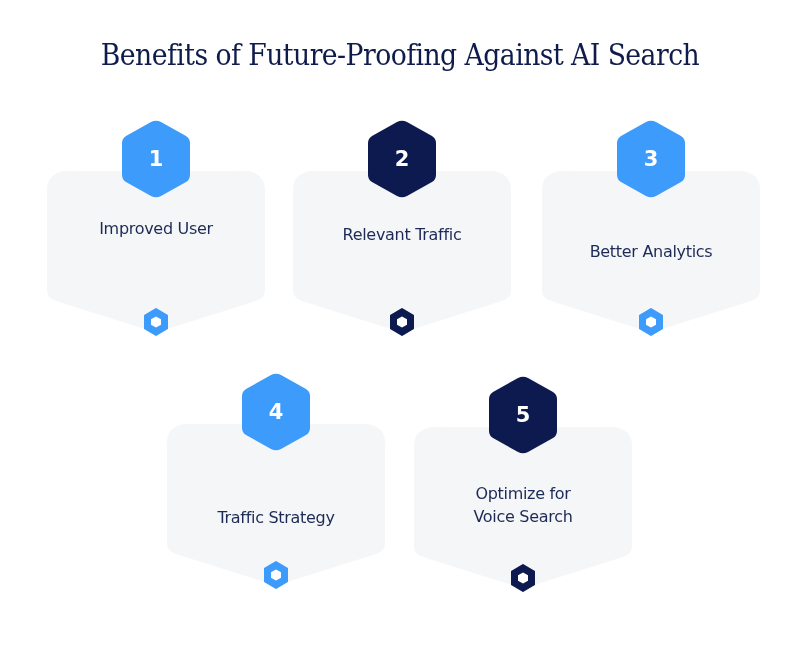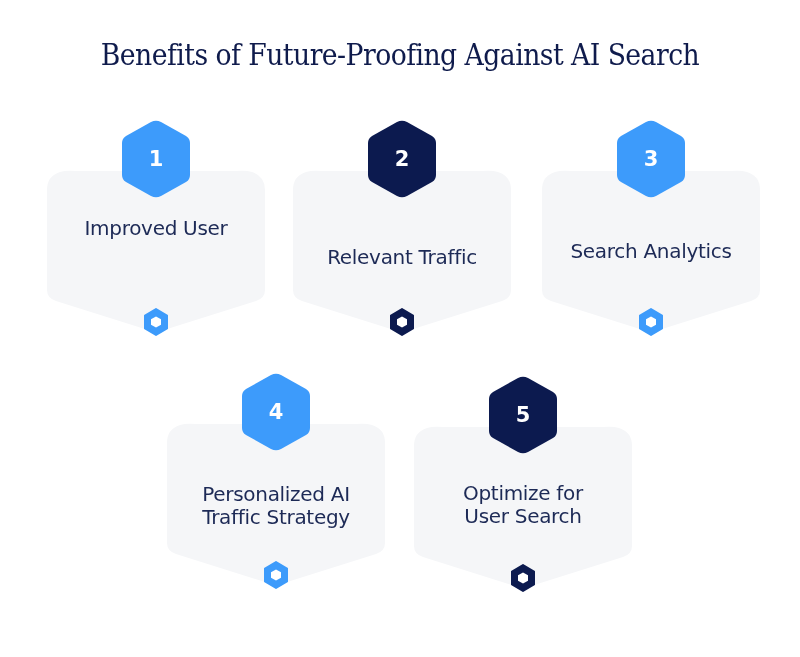--- a/index.html
+++ b/index.html
@@ -12,21 +12,21 @@
   .card { position: absolute; width: 220px; height: 215px; }
   .card svg.bg { position: absolute; left: 0; top: 0; }
   .badge { position: absolute; left: 75px; top: 0; width: 70px; height: 78px; }
   .badge svg { position: absolute; left: 0; top: 0; }
   .badge-num {
     position: absolute; left: 0; top: 0; width: 70px; height: 78px; line-height: 78px;
     text-align: center; color: #ffffff; font-weight: bold; font-size: 21px; font-family: "DejaVu Sans", sans-serif;
   }
   .label {
     position: absolute; left: 10px; width: 200px; text-align: center;
-    font-size: 20px; line-height: 23px; color: #1d2a56; font-family: "DejaVu Sans", sans-serif;
+    font-size: 16px; line-height: 23px; color: #1d2a56; font-family: "DejaVu Sans", sans-serif;
     letter-spacing: -0.3px;
   }
   .mini { position: absolute; left: 97px; width: 26px; height: 28px; }
 </style>
 </head>
 <body>
 
 <div class="title">Benefits of Future-Proofing Against AI Search</div>
 
 <div class="card" style="left:46px; top:120px;">
@@ -49,71 +49,70 @@
 <div class="card" style="left:292px; top:120px;">
   <svg class="bg" width="220" height="215" viewBox="0 0 220 215">
     <path d="M14,52 Q20,50 30,51 L190,51 Q200,50 206,52 Q219,56 219,70 L219,170 Q219,178 210,181 L118,210 Q110,213 102,210 L10,181 Q1,178 1,170 L1,70 Q1,56 14,52 Z" fill="#f5f6f8"></path>
   </svg>
   <div class="badge">
     <svg width="70" height="78" viewBox="0 0 70 78">
       <path d="M30,2 Q35,-0.5 40,2 L65,16 Q69,18.5 69,23 L69,55 Q69,59.5 65,62 L40,76 Q35,78.5 30,76 L5,62 Q1,59.5 1,55 L1,23 Q1,18.5 5,16 Z" fill="#0c1a4f"></path>
     </svg>
     <div class="badge-num">2</div>
   </div>
-  <div class="label" style="top:126px;">Relevant Traffic</div>
+  <div class="label" style="top:103px;">Relevant Traffic</div>
   <svg class="mini" style="top:188px;" width="26" height="28" viewBox="0 0 26 28">
     <path d="M13,1 L24,7.5 L24,20.5 L13,27 L2,20.5 L2,7.5 Z" fill="#0c1a4f" stroke="#0c1a4f" stroke-width="2" stroke-linejoin="round"></path>
     <path d="M13,8.5 L18,11.2 L18,16.8 L13,19.5 L8,16.8 L8,11.2 Z" fill="#ffffff"></path>
   </svg>
 </div>
 
 <div class="card" style="left:541px; top:120px;">
   <svg class="bg" width="220" height="215" viewBox="0 0 220 215">
     <path d="M14,52 Q20,50 30,51 L190,51 Q200,50 206,52 Q219,56 219,70 L219,170 Q219,178 210,181 L118,210 Q110,213 102,210 L10,181 Q1,178 1,170 L1,70 Q1,56 14,52 Z" fill="#f5f6f8"></path>
   </svg>
   <div class="badge">
     <svg width="70" height="78" viewBox="0 0 70 78">
       <path d="M30,2 Q35,-0.5 40,2 L65,16 Q69,18.5 69,23 L69,55 Q69,59.5 65,62 L40,76 Q35,78.5 30,76 L5,62 Q1,59.5 1,55 L1,23 Q1,18.5 5,16 Z" fill="#3d9bfb"></path>
     </svg>
     <div class="badge-num">3</div>
   </div>
-  <div class="label" style="top:120px;">Search Analytics</div>
+  <div class="label" style="top:120px;">Better Analytics</div>
   <svg class="mini" style="top:188px;" width="26" height="28" viewBox="0 0 26 28">
     <path d="M13,1 L24,7.5 L24,20.5 L13,27 L2,20.5 L2,7.5 Z" fill="#3d9bfb" stroke="#3d9bfb" stroke-width="2" stroke-linejoin="round"></path>
     <path d="M13,8.5 L18,11.2 L18,16.8 L13,19.5 L8,16.8 L8,11.2 Z" fill="#ffffff"></path>
   </svg>
 </div>
 
 <div class="card" style="left:166px; top:373px;">
   <svg class="bg" width="220" height="215" viewBox="0 0 220 215">
     <path d="M14,52 Q20,50 30,51 L190,51 Q200,50 206,52 Q219,56 219,70 L219,170 Q219,178 210,181 L118,210 Q110,213 102,210 L10,181 Q1,178 1,170 L1,70 Q1,56 14,52 Z" fill="#f5f6f8"></path>
   </svg>
   <div class="badge">
     <svg width="70" height="78" viewBox="0 0 70 78">
       <path d="M30,2 Q35,-0.5 40,2 L65,16 Q69,18.5 69,23 L69,55 Q69,59.5 65,62 L40,76 Q35,78.5 30,76 L5,62 Q1,59.5 1,55 L1,23 Q1,18.5 5,16 Z" fill="#3d9bfb"></path>
     </svg>
     <div class="badge-num">4</div>
   </div>
-  <div class="label" style="top:110px;">Personalized AI</div>
   <div class="label" style="top:133px;">Traffic Strategy</div>
   <svg class="mini" style="top:188px;" width="26" height="28" viewBox="0 0 26 28">
     <path d="M13,1 L24,7.5 L24,20.5 L13,27 L2,20.5 L2,7.5 Z" fill="#3d9bfb" stroke="#3d9bfb" stroke-width="2" stroke-linejoin="round"></path>
     <path d="M13,8.5 L18,11.2 L18,16.8 L13,19.5 L8,16.8 L8,11.2 Z" fill="#ffffff"></path>
   </svg>
 </div>
 
 <div class="card" style="left:413px; top:376px;">
   <svg class="bg" width="220" height="215" viewBox="0 0 220 215">
     <path d="M14,52 Q20,50 30,51 L190,51 Q200,50 206,52 Q219,56 219,70 L219,170 Q219,178 210,181 L118,210 Q110,213 102,210 L10,181 Q1,178 1,170 L1,70 Q1,56 14,52 Z" fill="#f5f6f8"></path>
   </svg>
   <div class="badge">
     <svg width="70" height="78" viewBox="0 0 70 78">
       <path d="M30,2 Q35,-0.5 40,2 L65,16 Q69,18.5 69,23 L69,55 Q69,59.5 65,62 L40,76 Q35,78.5 30,76 L5,62 Q1,59.5 1,55 L1,23 Q1,18.5 5,16 Z" fill="#0c1a4f"></path>
     </svg>
     <div class="badge-num">5</div>
   </div>
   <div class="label" style="top:106px;">Optimize for</div>
-  <div class="label" style="top:129px;">User Search</div>
+  <div class="label" style="top:129px;">Voice Search</div>
   <svg class="mini" style="top:188px;" width="26" height="28" viewBox="0 0 26 28">
     <path d="M13,1 L24,7.5 L24,20.5 L13,27 L2,20.5 L2,7.5 Z" fill="#0c1a4f" stroke="#0c1a4f" stroke-width="2" stroke-linejoin="round"></path>
     <path d="M13,8.5 L18,11.2 L18,16.8 L13,19.5 L8,16.8 L8,11.2 Z" fill="#ffffff"></path>
   </svg>
 </div>
 
 </body></html>

